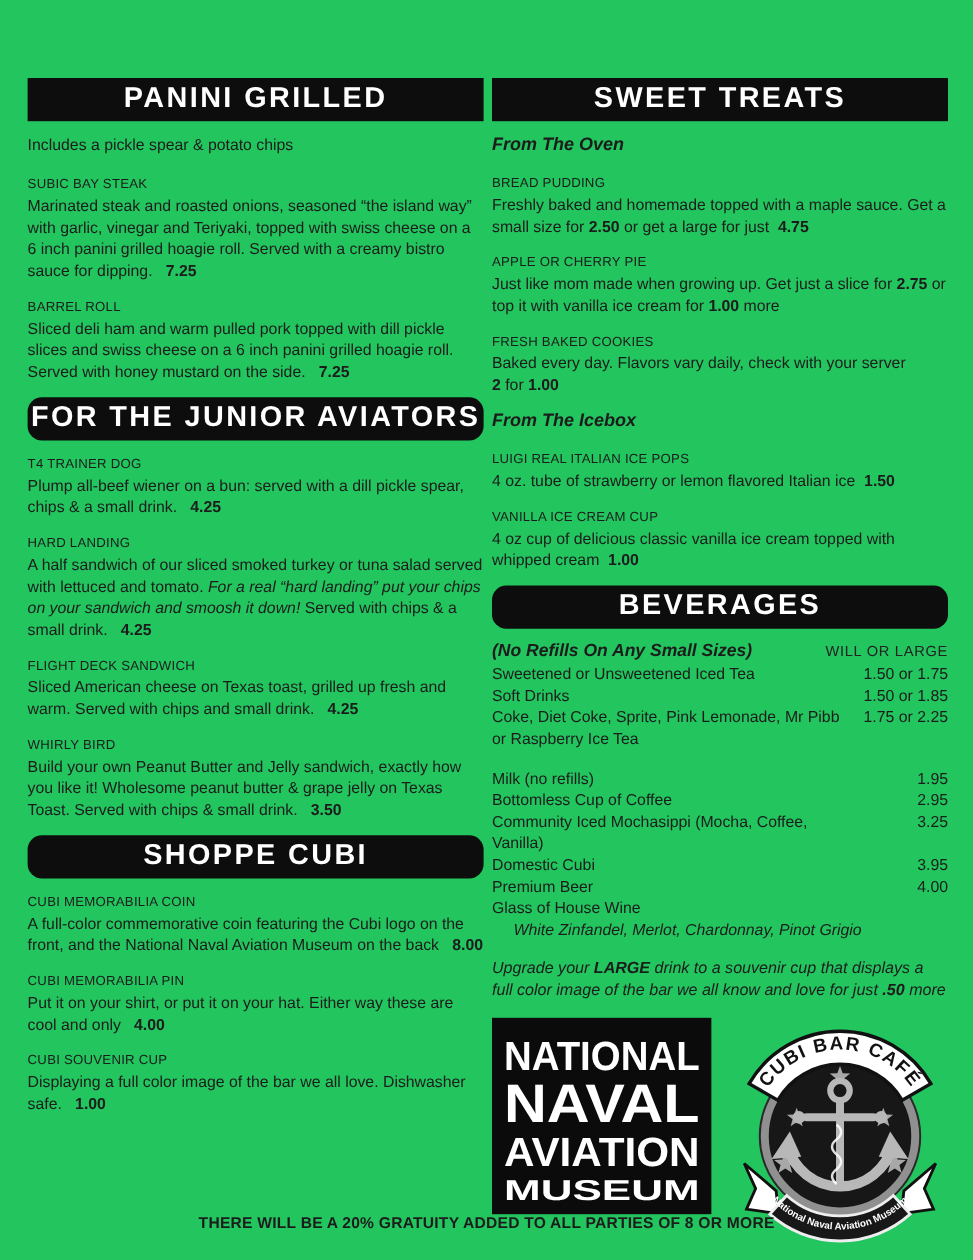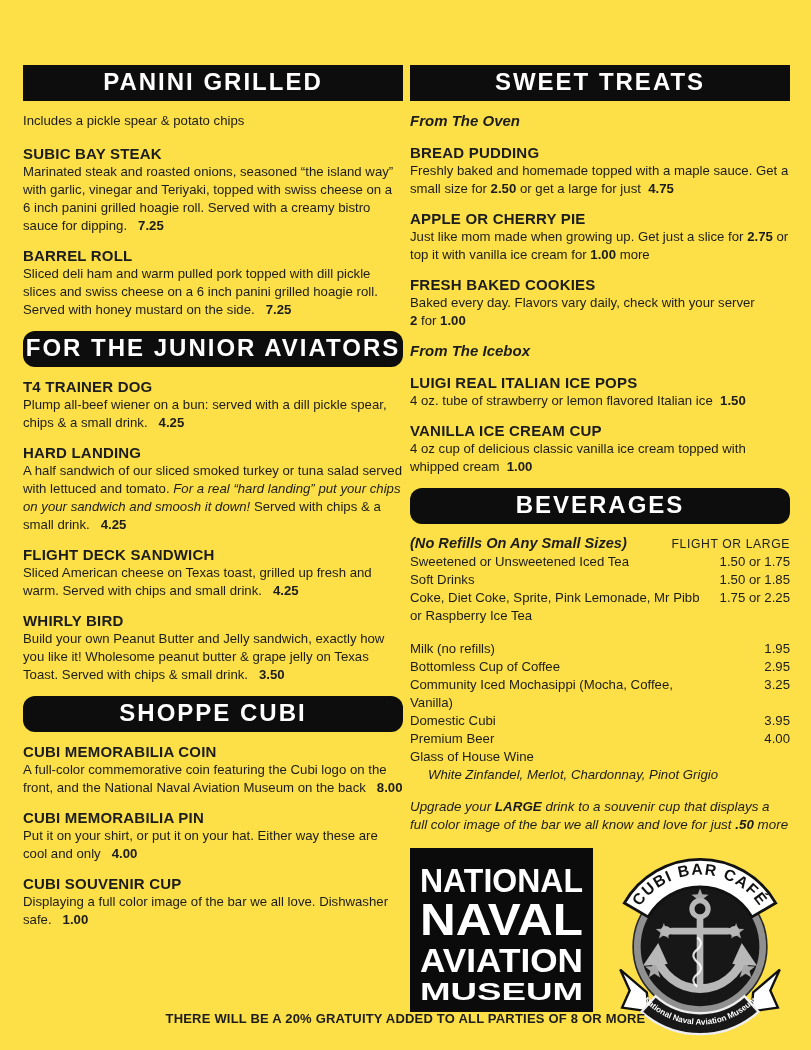--- a/index.html
+++ b/index.html
@@ -1,19 +1,19 @@
 <!DOCTYPE html>
 <html><head>
 <meta charset="utf-8">
 <style>
   html,body{margin:0;padding:0;background:#ffffff;}
   .page{
     position:relative;
     width:811px;height:1050px;
-    background:#fde047;
+    background:#22c55e;
     font-family:"Liberation Sans",sans-serif;
     color:#1c1c1c;
     overflow:hidden;
   }
   .columns{
     display:flex;
     gap:7px;
     padding:65px 22px 0 23px;
   }
   .col{width:380px;flex:0 0 380px;}
@@ -23,21 +23,21 @@
     text-align:center;
     font-size:24px;
     font-weight:700;
     letter-spacing:2px;
     padding:3px 0 5px;
     margin:0 0 11px 0;
   }
   .bar.mt{margin-top:4px;border-radius:12px;}
   .intro{margin:0 0 15px;font-size:13.2px;line-height:18px;}
   .item{margin-bottom:12px;}
-  .item-name{font-weight:700;font-size:15px;line-height:18px;letter-spacing:.2px;}
+  .item-name{font-weight:400;font-size:11px;line-height:18px;letter-spacing:.2px;}
   .item-desc{margin:0;font-size:13.2px;line-height:18px;}
   .seg-b{font-weight:700;}
   .seg-i{font-style:italic;}
   .subhead{font-weight:700;font-style:italic;font-size:15px;line-height:18px;margin:2px 0 14px;}
   .subhead.mt{margin-top:4px;}
   
   .bev-note-row{display:flex;justify-content:space-between;align-items:baseline;margin:0 0 2px;}
   .bev-note{font-weight:700;font-style:italic;font-size:14.6px;}
   .bev-size-header{font-size:12.2px;letter-spacing:.6px;color:#222;}
   .bev-row{display:flex;justify-content:space-between;align-items:flex-start;font-size:13.2px;line-height:18px;}
@@ -152,21 +152,21 @@
         </div>
       </section>
 
       <section>
         <div class="bar mt">
           <span>BEVERAGES</span>
         </div>
 
         <div class="bev-note-row">
           <span class="bev-note">(No Refills On Any Small Sizes)</span>
-          <span class="bev-size-header">FLIGHT OR LARGE</span>
+          <span class="bev-size-header">WILL OR LARGE</span>
         </div>
 
         <div class="bev-row">
           <span class="bev-name">Sweetened or Unsweetened Iced Tea</span>
           <span class="bev-price">1.50 or 1.75</span>
         </div>
         <div class="bev-row">
           <span class="bev-name">Soft Drinks</span>
           <span class="bev-price">1.50 or 1.85</span>
         </div>

